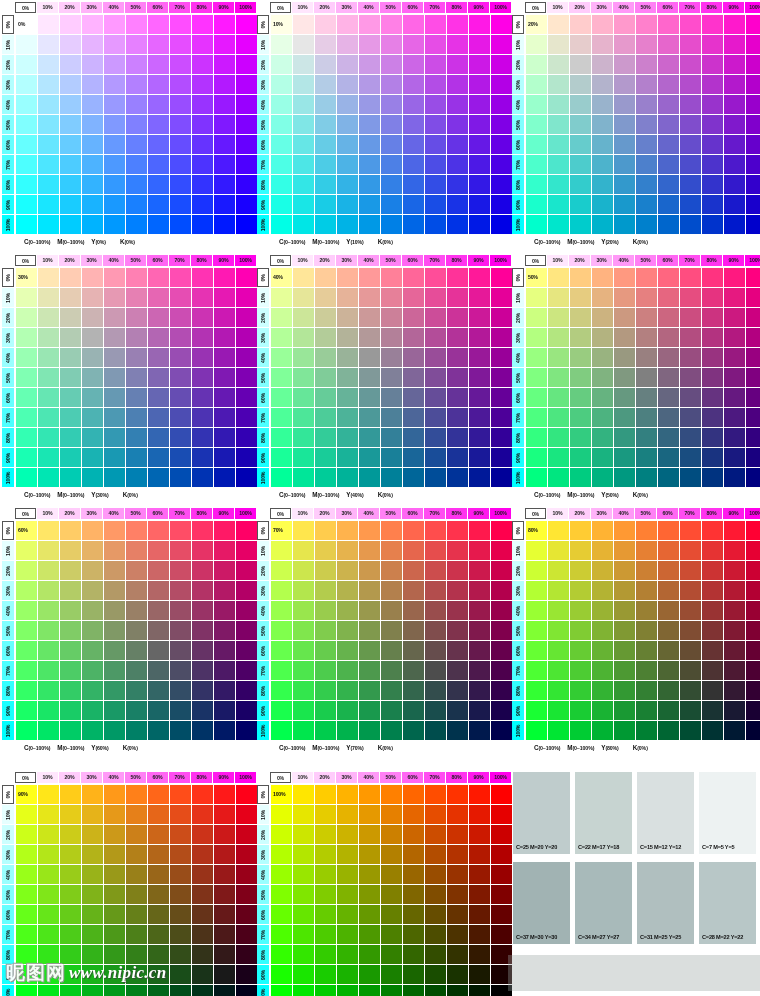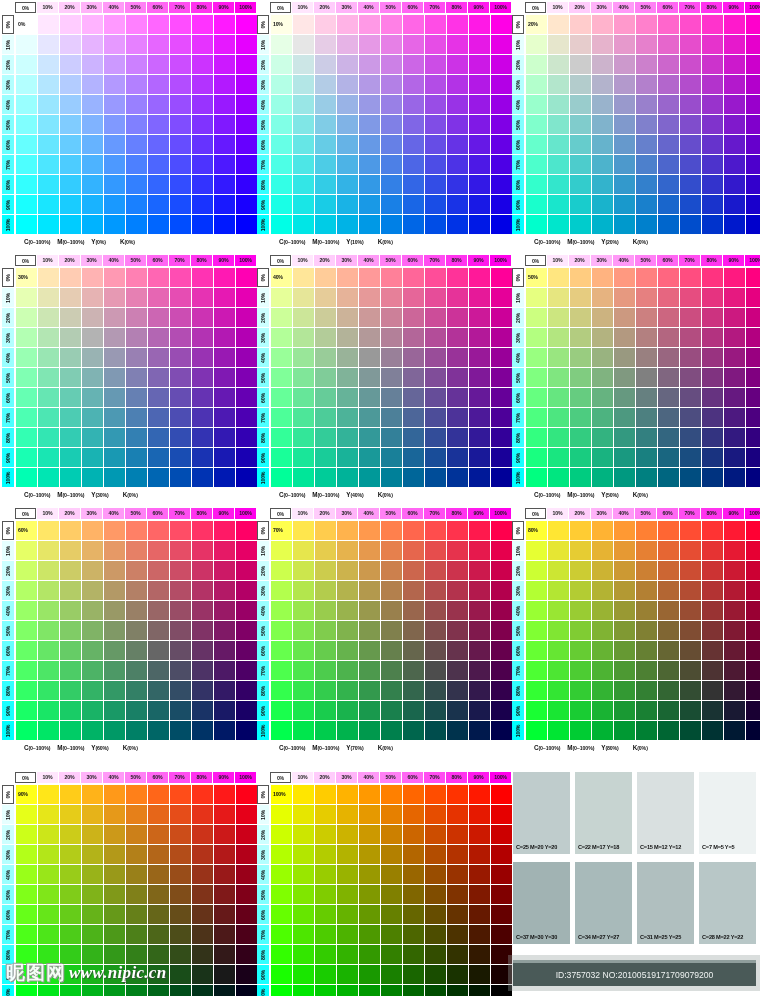--- a/index.html
+++ b/index.html
@@ -2351,17 +2351,14 @@
         </div>
       </div>
     </div>
 
   <div class="watermark">
     <span class="wm-cn">昵图网</span>
     <span class="wm-url">www.nipic.cn</span>
   </div>
 
   <div class="id-bar-shadow"></div>
-  <div class="id-bar">
-    <span class="txt">ID:3757032 NO:20100519171709079200</span>
-  </div>
 
 </div>
 
 </body></html>

